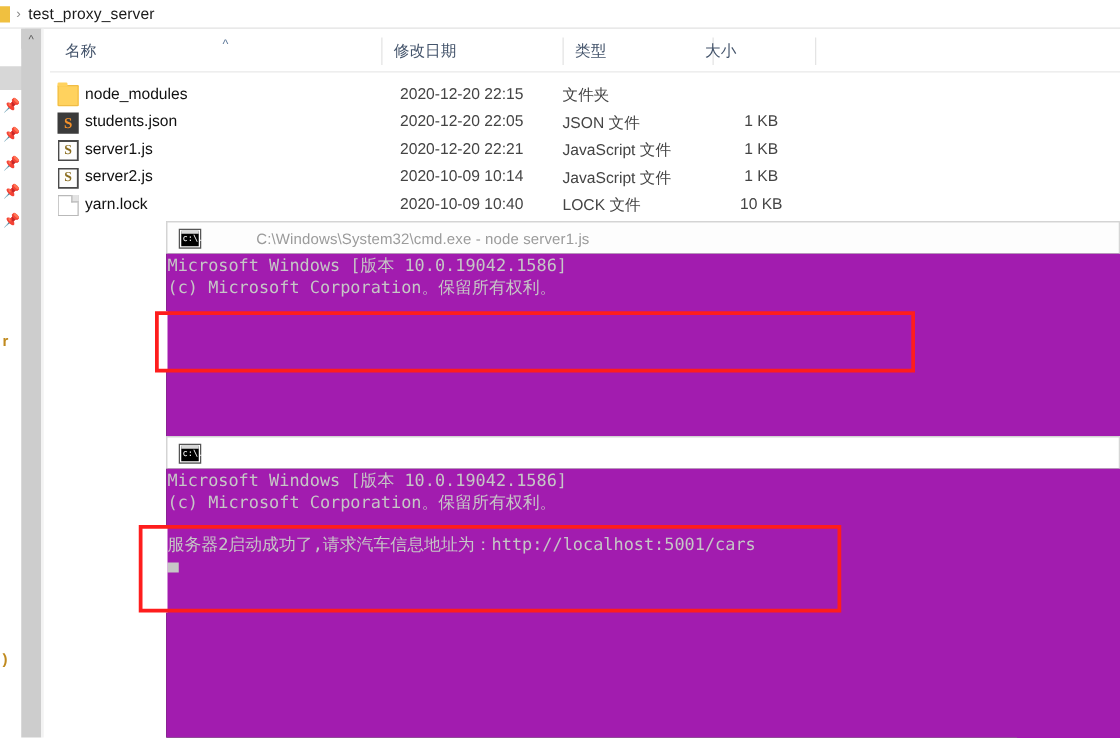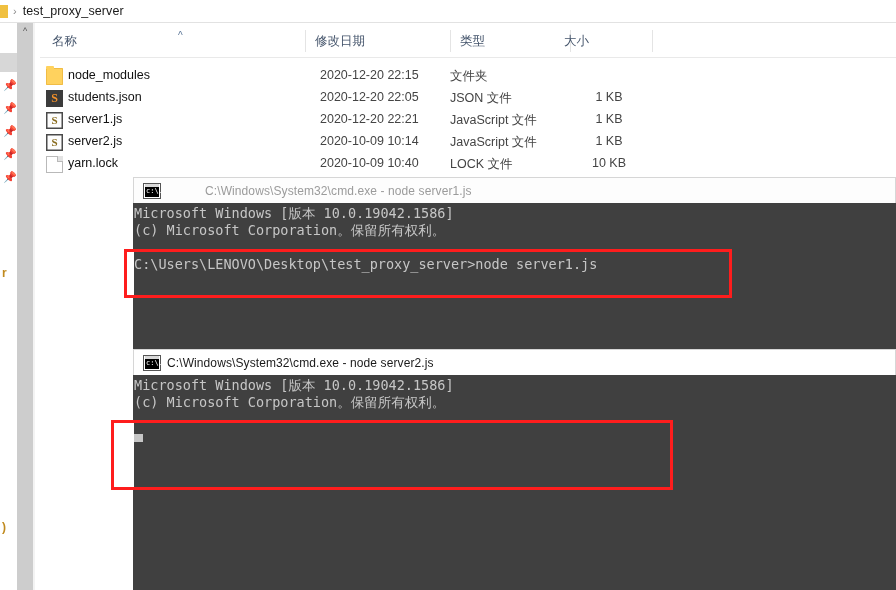--- a/index.html
+++ b/index.html
@@ -71,21 +71,21 @@
   .cmd-title.inactive{background:#fdfdfd;}
   .cmd-ico{width:16px;height:14px;margin-left:10px;margin-right:7px;background:#000;
            box-shadow:inset 0 0 0 1px #fff, 0 0 0 1px #555;position:relative;}
   .cmd-ico:before{content:"";position:absolute;left:1px;top:0px;right:1px;height:3px;background:#d8d8d8;}
   .cmd-ico-txt{position:absolute;left:2px;top:3px;font-size:7px;color:#fff;
                font-family:"DejaVu Sans Mono",monospace;line-height:8px;}
   .cmd-title-text{font-size:12px;letter-spacing:.1px;}
   .cmd-title-text.inactive{color:#9b9b9b;margin-left:38px;}
   .cmd-title-text.active{color:#1a1a1a;}
 
-  .cmd-body{background:#404040;position:relative;overflow:hidden;}
+  .cmd-body{background:#a21caf;position:relative;overflow:hidden;}
   .cmd-line{color:#c6c6c6;font-family:"DejaVu Sans Mono","Liberation Mono",monospace;
             font-size:13.5px;line-height:17px;white-space:pre;letter-spacing:0px;}
   .cmd-lines{position:absolute;left:0px;top:0;}
   .caret-block{display:inline-block;width:9px;height:8px;background:#c6c6c6;vertical-align:-1px;}
 
   .redbox{position:absolute;border:3px solid #fe1d1d;box-sizing:border-box;pointer-events:none;}
 </style>
 </head>
 <body>
 
@@ -171,37 +171,36 @@
     <div class="cmd-ico">
       <span class="cmd-ico-txt">c:\.</span>
     </div>
     <span class="cmd-title-text inactive">C:\Windows\System32\cmd.exe - node  server1.js</span>
   </div>
   <div class="cmd-body" style="height:146px;">
     <div class="cmd-lines" style="top:2px;left:1px;">
       <div class="cmd-line">Microsoft Windows [版本 10.0.19042.1586]</div>
       <div class="cmd-line">(c) Microsoft Corporation。保留所有权利。</div>
       <div class="cmd-line">&nbsp;</div>
-      <div class="cmd-line">C:\Users\LENOVO\Desktop\test_proxy_server&gt;node server1.js</div>
     </div>
   </div>
 </div>
 
 <div class="cmd" id="cmd2" style="left:133px;top:349px;width:763px;height:241px;">
   <div class="cmd-title">
     <div class="cmd-ico">
       <span class="cmd-ico-txt">c:\.</span>
     </div>
-    <span class="cmd-title-text active">C:\Windows\System32\cmd.exe - node  server2.js</span>
   </div>
   <div class="cmd-body" style="height:215px;">
     <div class="cmd-lines" style="top:2px;left:1px;">
       <div class="cmd-line">Microsoft Windows [版本 10.0.19042.1586]</div>
       <div class="cmd-line">(c) Microsoft Corporation。保留所有权利。</div>
       <div class="cmd-line">&nbsp;</div>
+      <div class="cmd-line">服务器2启动成功了,请求汽车信息地址为：http://localhost:5001/cars</div>
       <div class="cmd-line"><span class="caret-block"></span></div>
     </div>
   </div>
 </div>
 
 <div style="position:absolute;left:127px;top:249px;width:7px;height:48px;background:#ffffff;"></div>
 <div style="position:absolute;left:115px;top:421px;width:19px;height:69px;background:#ffffff;"></div>
 
 <div class="redbox" style="left:124px;top:249px;width:608px;height:49px;"></div>
 <div class="redbox" style="left:111px;top:420px;width:562px;height:70px;"></div>

